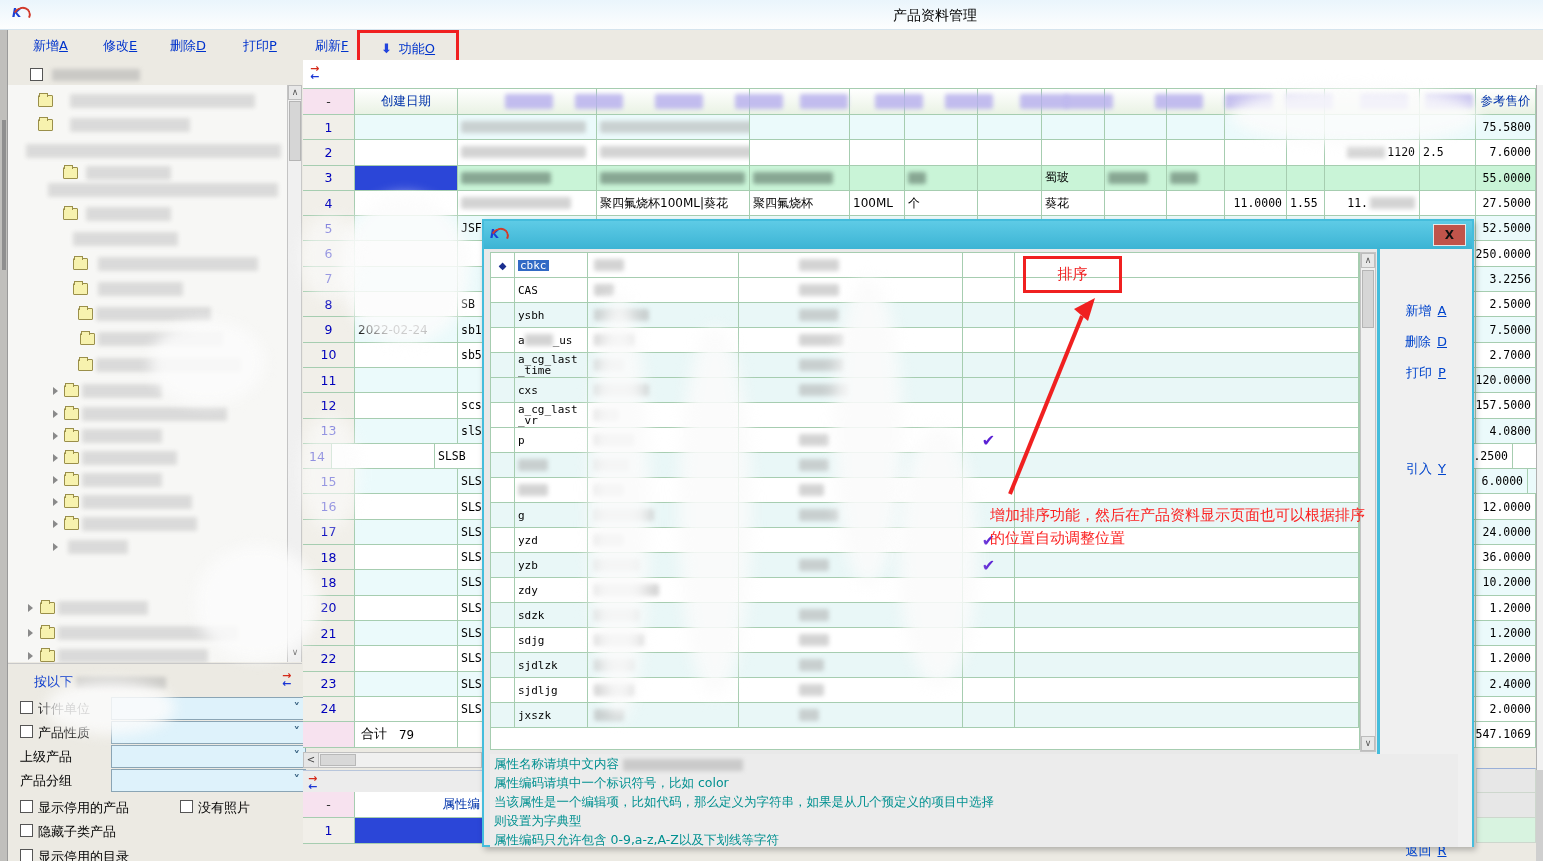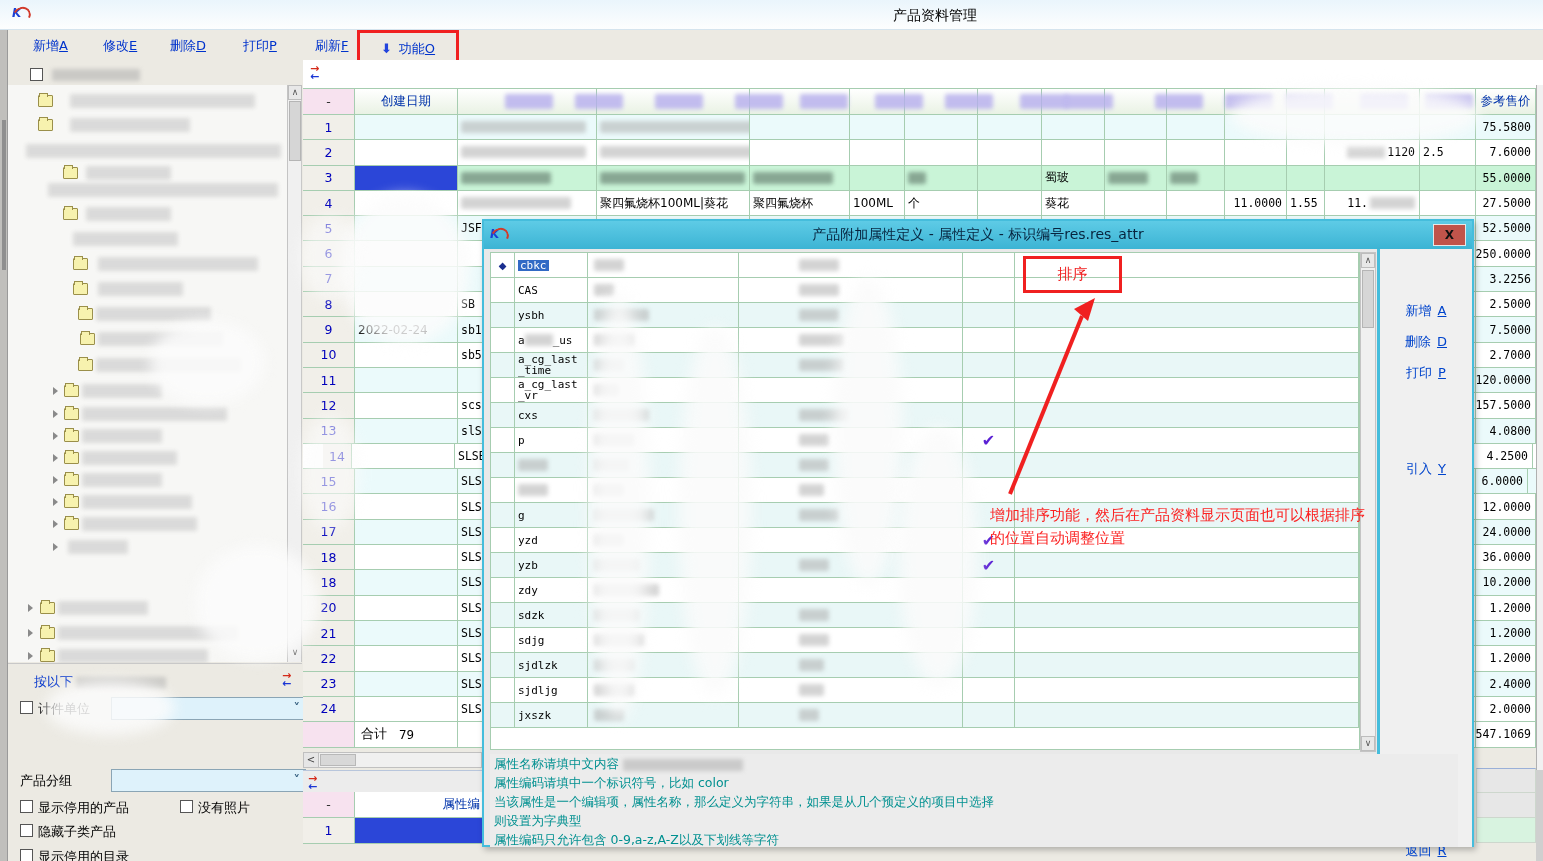--- a/index.html
+++ b/index.html
@@ -294,20 +294,29 @@
   <div class="ftitle"><span>按以下</span><span class="iblur" style="width:90px;margin-left:3px;"></span></div>
   <span class="swap abs" style="left:274px;top:8px;">
       <i class="r">→</i>
       <i class="b">←</i>
     </span>
   <div class="frow" style="top:33px;">
     <span class="chk fchk"></span>
     <span class="flabel">计件单位</span>
     <div class="combo" style="top:0;"></div>
   </div>
+  <div class="frow" style="top:57px;">
+    <span class="chk fchk"></span>
+    <span class="flabel">产品性质</span>
+    <div class="combo" style="top:0;"></div>
+  </div>
+  <div class="frow" style="top:81px;">
+    <span class="flabel" style="left:12px;">上级产品</span>
+    <div class="combo" style="top:0;"></div>
+  </div>
   <div class="frow" style="top:105px;">
     <span class="flabel" style="left:12px;">产品分组</span>
     <div class="combo" style="top:0;"></div>
   </div>
   <div class="frow" style="top:132px;">
     <span class="chk fchk"></span>
     <span class="fopt" style="left:30px;top:3px;">显示停用的产品</span>
     <span class="chk" style="position:absolute;left:172px;top:4px;"></span>
     <span class="fopt" style="left:190px;top:3px;">没有照片</span>
   </div>
@@ -695,21 +704,21 @@
         <div class="cell c-c11" style="width: 58px;"></div>
         <div class="cell c-p1" style="width: 62px;"></div>
         <div class="cell c-factor" style="width: 38px;"></div>
         <div class="cell c-p2" style="width: 95px;"></div>
         <div class="cell c-c15" style="width: 56px;"></div>
         <div class="cell c-ref" style="width: 60px;">
           <span>4.0800</span>
         </div>
       </div>
       <div class="trow white">
-        <div class="cell c-num" style="width: 29px; margin-left: 20px;">
+        <div class="cell c-num" style="width: 29px;">
           <span>14</span>
         </div>
         <div class="cell c-date" style="width: 103px;"></div>
         <div class="cell c-code" style="width: 139px;">
           <span>SLSB</span>
         </div>
         <div class="cell c-name" style="width: 153px;"></div>
         <div class="cell c-short" style="width: 100px;"></div>
         <div class="cell c-spec" style="width: 55px;"></div>
         <div class="cell c-unit" style="width: 73px;"></div>
@@ -1023,21 +1032,20 @@
 <div class="smudge" style="left:150px;top:320px;width:115px;height:85px;"></div>
 <div class="smudge" style="left:195px;top:545px;width:125px;height:115px;"></div>
 <div class="smudge" style="left:45px;top:680px;width:130px;height:55px;"></div>
 <div class="smudge" style="left:1230px;top:85px;width:250px;height:60px;"></div>
 <div class="smudge" style="left:300px;top:215px;width:60px;height:85px;opacity:.7;"></div>
 <div class="smudge" style="left:300px;top:415px;width:60px;height:115px;opacity:.7;"></div>
 
 <div class="abs modal">
   <div class="mtitle">
     <div class="abs logo" style="left:6px;top:6px;">K</div>
-    <span class="mtitletxt">产品附加属性定义 - 属性定义 - 标识编号res.res_attr</span>
     <div class="mclose">X</div>
   </div>
   <div class="atable">
     <div id="arows">
         <div class="arow white">
           <div class="acell a-sel" style="width: 24px;">◆</div>
           <div class="acell a-code" style="width: 73px;">
             <span class="codehl">cbkc</span>
           </div>
           <div class="acell a-name" style="width: 151px;">
@@ -1100,43 +1108,43 @@
           </div>
           <div class="acell a-name" style="width: 151px;">
             <div class="blurb" style="width: 30px; left: 6px; top: 50%; margin-top: -6px;"></div>
           </div>
           <div class="acell a-dict" style="width: 224px;">
             <div class="blurb" style="width: 45px; left: 60px; top: 50%; margin-top: -6px;"></div>
           </div>
           <div class="acell a-req" style="width: 52px;"></div>
           <div class="acell a-rest" style="width: 344px;"></div>
         </div>
+        <div class="arow cyan">
+          <div class="acell a-sel" style="width: 24px;"></div>
+          <div class="acell a-code" style="width: 73px;">
+            <span>cxs</span>
+          </div>
+          <div class="acell a-name" style="width: 151px;">
+            <div class="blurb" style="width: 55px; left: 6px; top: 50%; margin-top: -6px;"></div>
+          </div>
+          <div class="acell a-dict" style="width: 224px;">
+            <div class="blurb" style="width: 50px; left: 60px; top: 50%; margin-top: -6px;"></div>
+          </div>
+          <div class="acell a-req" style="width: 52px;"></div>
+          <div class="acell a-rest" style="width: 344px;"></div>
+        </div>
         <div class="arow white">
           <div class="acell a-sel" style="width: 24px;"></div>
           <div class="acell a-code" style="width: 73px;">
             <span>a_cg_last_vr</span>
           </div>
           <div class="acell a-name" style="width: 151px;">
             <div class="blurb" style="width: 25px; left: 6px; top: 50%; margin-top: -6px;"></div>
           </div>
           <div class="acell a-dict" style="width: 224px;"></div>
-          <div class="acell a-req" style="width: 52px;"></div>
-          <div class="acell a-rest" style="width: 344px;"></div>
-        </div>
-        <div class="arow cyan">
-          <div class="acell a-sel" style="width: 24px;"></div>
-          <div class="acell a-code" style="width: 73px;">
-            <span>cxs</span>
-          </div>
-          <div class="acell a-name" style="width: 151px;">
-            <div class="blurb" style="width: 55px; left: 6px; top: 50%; margin-top: -6px;"></div>
-          </div>
-          <div class="acell a-dict" style="width: 224px;">
-            <div class="blurb" style="width: 50px; left: 60px; top: 50%; margin-top: -6px;"></div>
-          </div>
           <div class="acell a-req" style="width: 52px;"></div>
           <div class="acell a-rest" style="width: 344px;"></div>
         </div>
         <div class="arow white">
           <div class="acell a-sel" style="width: 24px;"></div>
           <div class="acell a-code" style="width: 73px;">
             <span>p</span>
           </div>
           <div class="acell a-name" style="width: 151px;">
             <div class="blurb" style="width: 40px; left: 6px; top: 50%; margin-top: -6px;"></div>
@@ -1315,21 +1323,21 @@
     <div class="mbtn" style="top:53px;"><span>新增</span><u>A</u></div>
     <div class="mbtn" style="top:84px;"><span>删除</span><u>D</u></div>
     <div class="mbtn" style="top:115px;"><span>打印</span><u>P</u></div>
     <div class="mbtn" style="top:211px;"><span>引入</span><u>Y</u></div>
     <div class="mbtn" style="top:561px;"><span>确定</span><u>O</u></div>
     <div class="mbtn" style="top:593px;"><span>返回</span><u>R</u></div>
   </div>
   <div class="helpbox">
     <div class="helpline" style="top:2px;"><span>属性名称请填中文内容</span><span class="iblur" style="width:120px;margin-left:4px;"></span></div>
     <div class="helpline" style="top:21px;">属性编码请填中一个标识符号，比如 color</div>
-    <div class="helpline" style="top:40px;">当该属性是一个编辑项，属性名称，那么定义为字符串，如果是从几个预定义的项目中选择</div>
+    <div class="helpline" style="top:40px;">当该属性是一个编辑项，比如代码，那么定义为字符串，如果是从几个预定义的项目中选择</div>
     <div class="helpline" style="top:59px;">则设置为字典型</div>
     <div class="helpline" style="top:78px;">属性编码只允许包含 0-9,a-z,A-Z以及下划线等字符</div>
   </div>
   <div class="streak" style="left:105px;top:70px;width:60px;height:430px;"></div>
   <div class="streak" style="left:195px;top:105px;width:72px;height:370px;"></div>
   <div class="streak" style="left:350px;top:55px;width:68px;height:310px;"></div>
   <div class="streak" style="left:415px;top:205px;width:78px;height:260px;"></div>
   <svg class="arrowsvg">
     <line x1="526" y1="273" x2="598" y2="95" stroke="#f02020" stroke-width="4"></line>
     <polygon points="611,77 590,88 604,100" fill="#f02020"></polygon>

